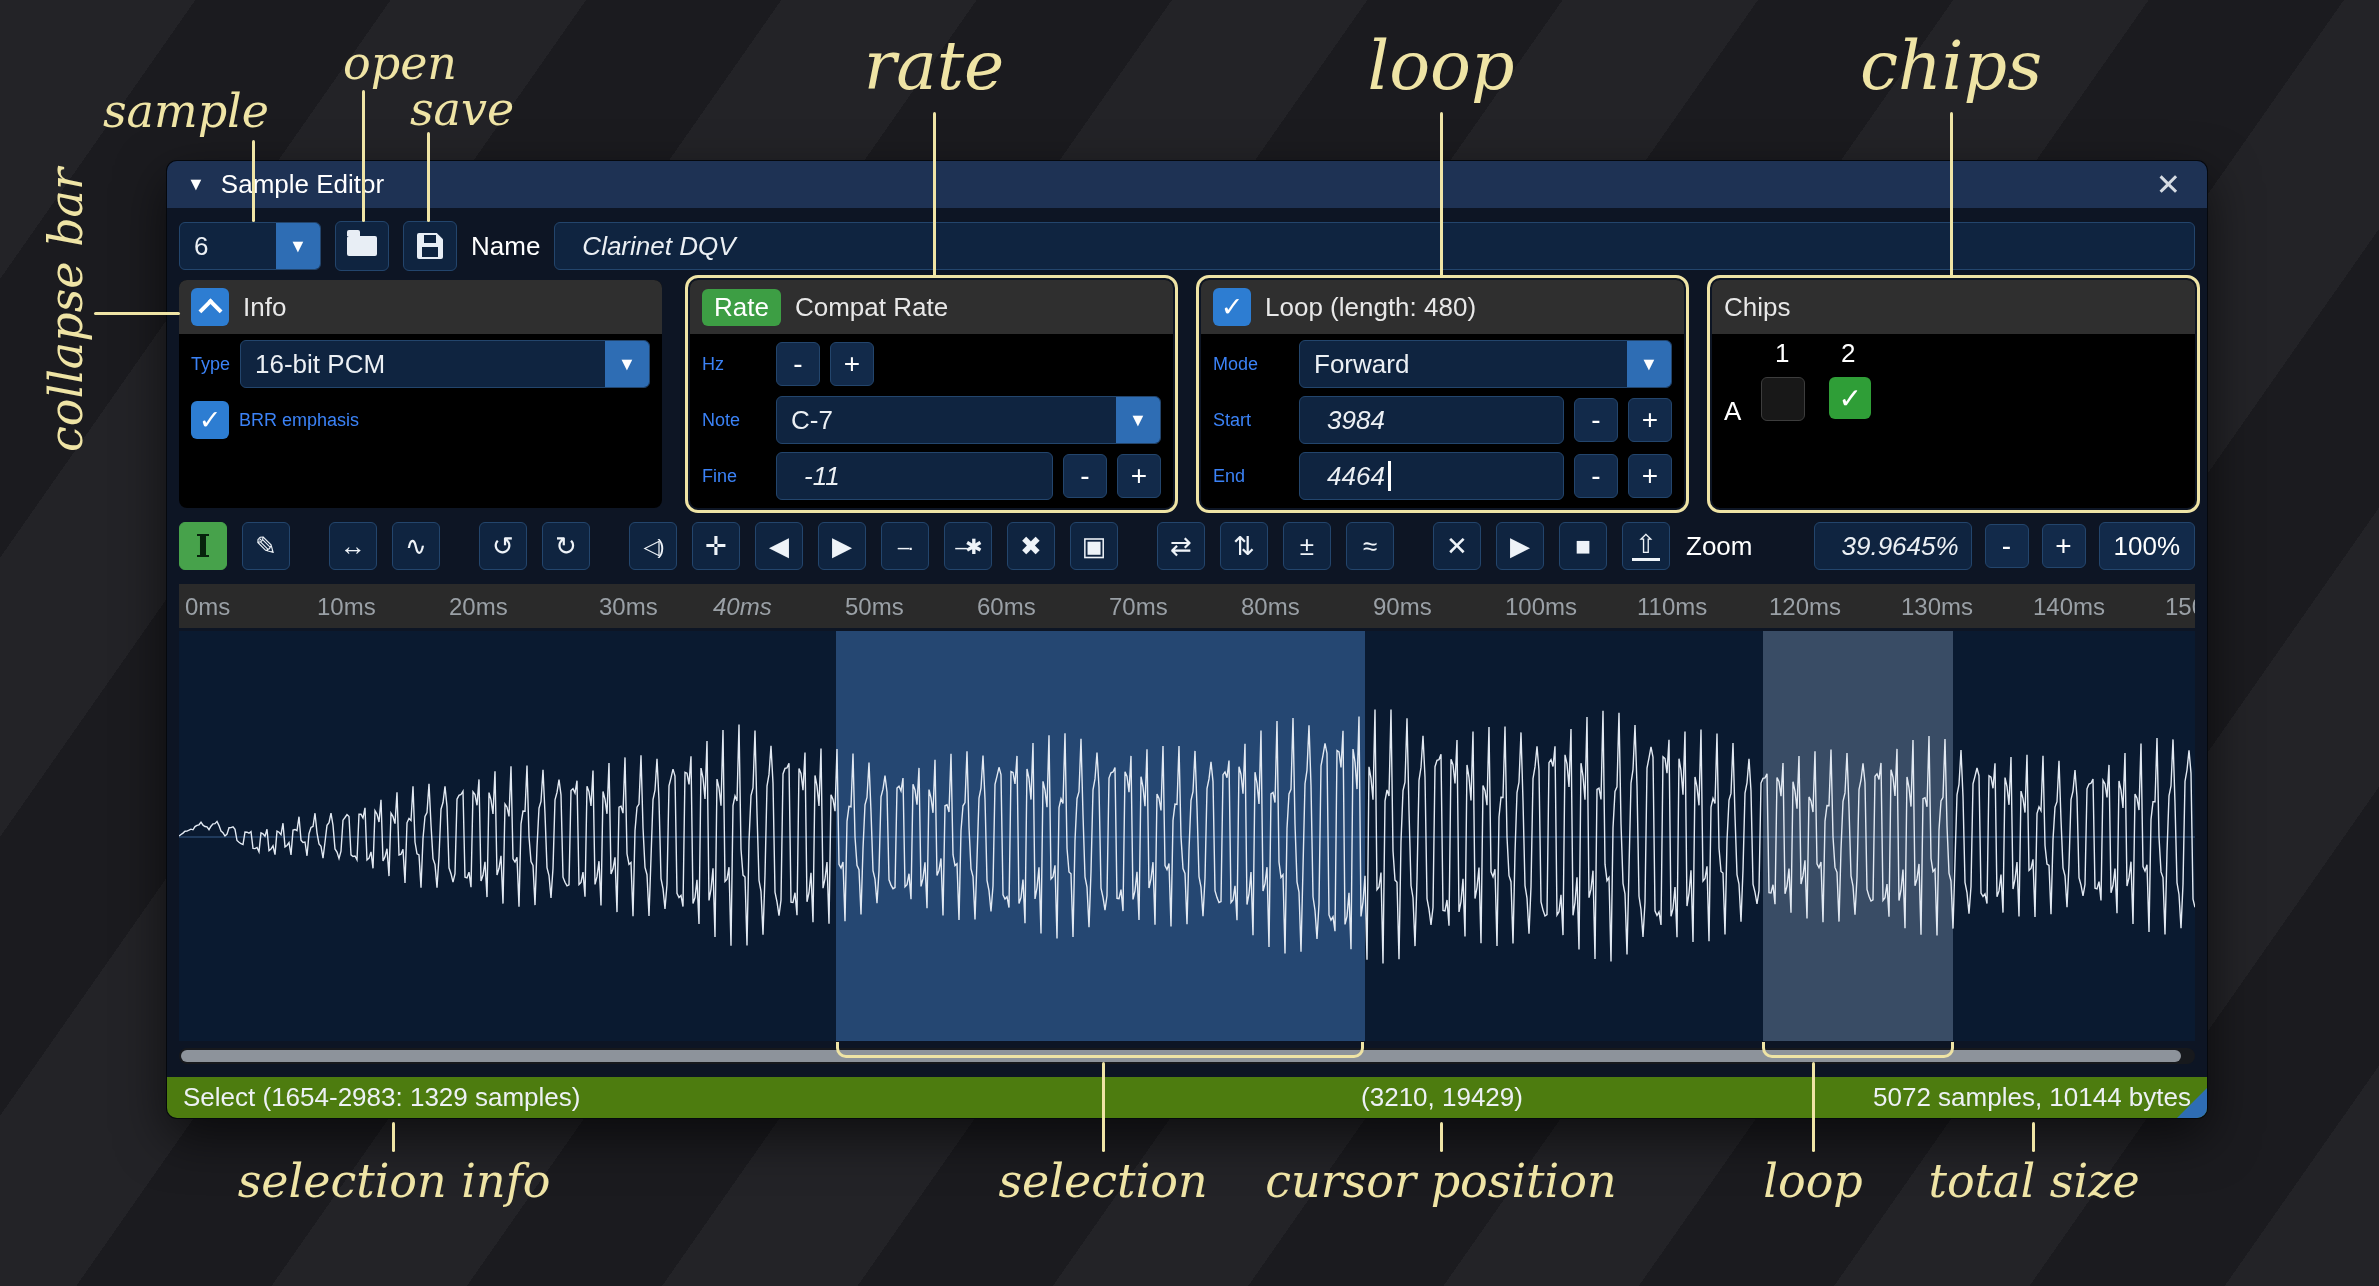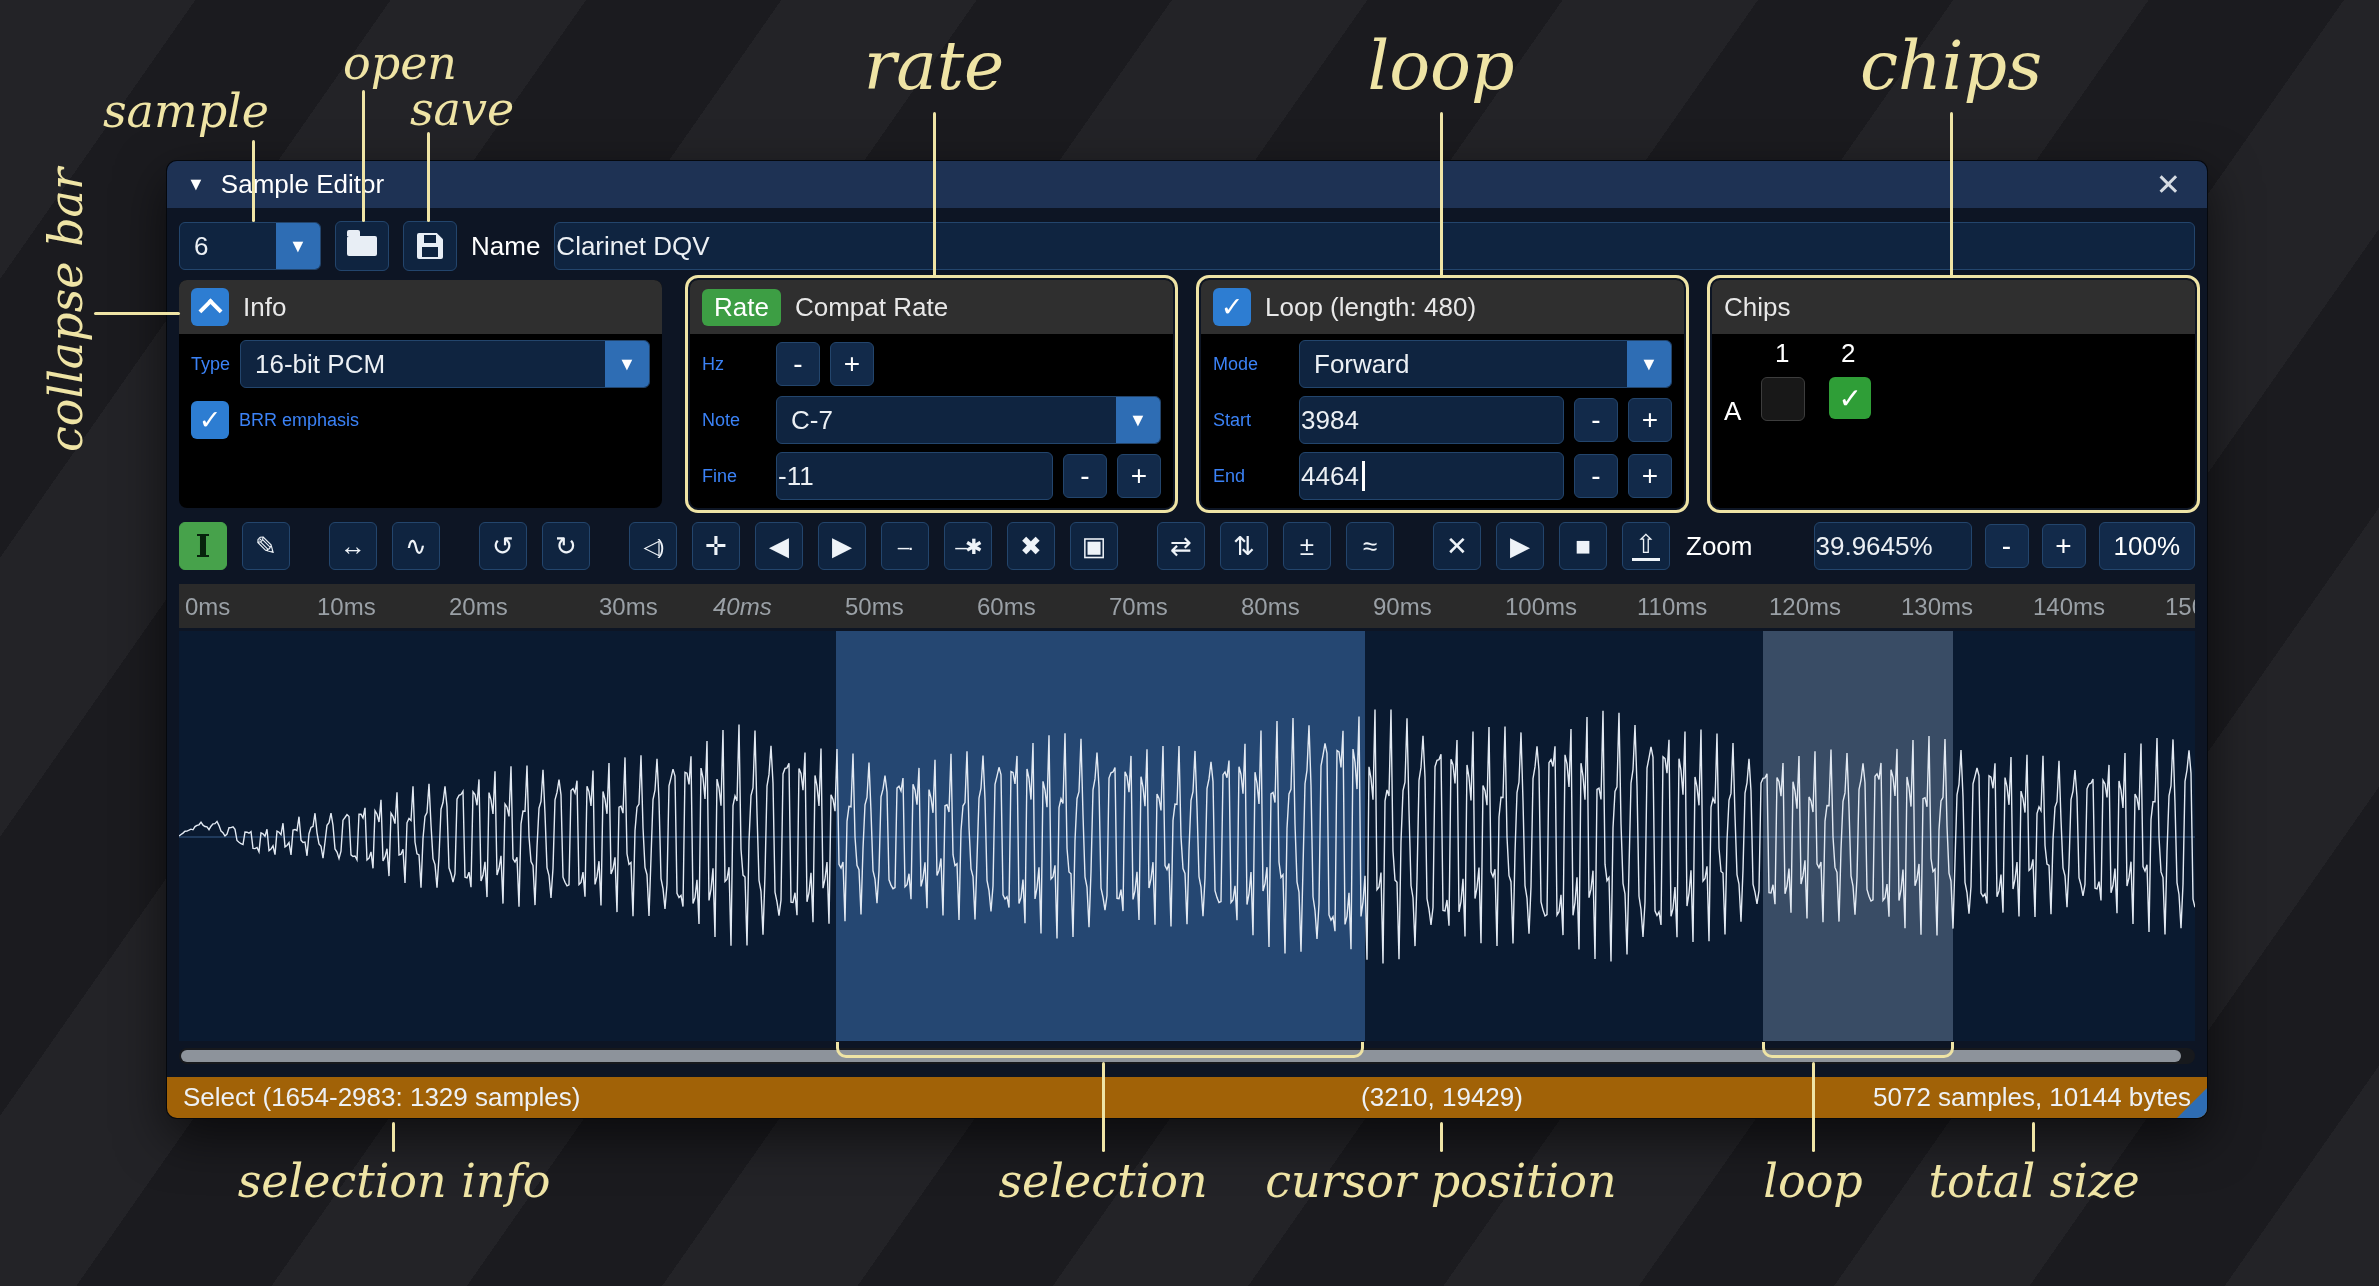--- a/index.html
+++ b/index.html
@@ -11,21 +11,21 @@
   
   .win{position:absolute;left:167px;top:161px;width:2040px;height:957px;
     background:#0d1524;border-radius:10px;box-shadow:0 0 0 1px #05080d,0 18px 50px rgba(0,0,0,.6);z-index:10;}
   .titlebar{height:47px;background:#1e3254;border-radius:10px 10px 0 0;display:flex;align-items:center;gap:16px;padding:0 20px;color:#fff;}
   .title-collapse{font-size:18px;color:#fff;}
   .title-text{font-size:26px;}
   .close-btn{margin-left:auto;font-size:30px;color:#d6dce3;line-height:1;background:none;border:none;cursor:default;font-family:inherit;}
   
   .row2{display:flex;align-items:center;gap:14px;padding:14px 12px 0 12px;height:48px;}
   .field,.dd{height:48px;background:#0f2440;border:1px solid #23456c;border-radius:6px;display:flex;align-items:center;color:#ecf0f4;font-size:26px;box-sizing:border-box;}
-  .field{padding:0 1px;}
+  .field{padding:0 27px;font-style:italic;}
   .dd{padding:0;overflow:hidden;}
   .dd .dd-val{padding:0 14px;flex:1;min-width:0;white-space:nowrap;}
   .dd-arrow{width:44px;align-self:stretch;background:#2e6db4;display:flex;align-items:center;justify-content:center;color:#fff;font-size:18px;flex:none;}
   .sample-select{width:142px;flex:none;}
   .icon-btn{width:52px;height:48px;background:#0f2440;border:1px solid #23456c;border-radius:6px;display:flex;align-items:center;justify-content:center;flex:none;cursor:default;}
   .folder{width:30px;height:20px;background:#e8eef5;border-radius:2px;position:relative;}
   .folder::before{content:"";position:absolute;top:-6px;left:0;width:13px;height:6px;background:#e8eef5;border-radius:2px 2px 0 0;}
   .floppy{width:26px;height:26px;background:#e8eef5;border-radius:2px;position:relative;clip-path:polygon(0 0,76% 0,100% 24%,100% 100%,0 100%);}
   .floppy::before{content:"";position:absolute;top:2px;left:7px;width:12px;height:8px;background:#0f2440;}
   .floppy::after{content:"";position:absolute;bottom:2px;left:5px;width:16px;height:10px;background:#0f2440;}
@@ -75,21 +75,21 @@
   .ruler span{position:absolute;top:9px;font-size:24px;color:#9aa0a6;white-space:nowrap;}
   .wave{position:relative;height:410px;margin:3px 12px 0 12px;background:#0a1a30;overflow:hidden;}
   .wave-centerline{position:absolute;left:0;right:0;top:50%;height:2px;background:#1f3a5c;}
   .overlay{position:absolute;top:0;bottom:0;}
   .overlay.sel{background:rgba(77,140,215,0.40);}
   .overlay.loop{background:rgba(160,185,215,0.32);}
   .wavesvg{position:absolute;inset:0;width:100%;height:100%;}
   .scrollbar{position:relative;height:16px;margin:7px 12px 0 12px;background:#17191d;border-radius:8px;}
   .scroll-thumb{position:absolute;left:2px;top:2px;bottom:2px;width:99.2%;background:#8d939b;border-radius:7px;cursor:default;}
   
-  .statusbar{position:absolute;left:0;right:0;bottom:0;height:41px;background:#a16207;border-radius:0 0 10px 10px;display:flex;align-items:center;padding:0 16px;font-size:26px;color:#edf1f5;box-sizing:border-box;}
+  .statusbar{position:absolute;left:0;right:0;bottom:0;height:41px;background:#4d7c0f;border-radius:0 0 10px 10px;display:flex;align-items:center;padding:0 16px;font-size:26px;color:#edf1f5;box-sizing:border-box;}
   .status-center{position:absolute;left:62.5%;transform:translateX(-50%);}
   .status-right{margin-left:auto;}
   .resize-corner{position:absolute;right:0;bottom:0;width:30px;height:30px;background:#2e6db4;clip-path:polygon(100% 0,100% 100%,0 100%);border-bottom-right-radius:10px;z-index:5;}
   
   .ann{position:absolute;font-family:"DejaVu Serif",serif;font-style:italic;color:#efe4a5;z-index:60;pointer-events:none;white-space:nowrap;transform:translateX(-50%);}
   .ann.big{font-size:68px;}
   .ann.med{font-size:46px;}
   .ann.rot{transform:translate(-50%,-50%) rotate(-90deg);}
   .vline{position:absolute;width:3px;background:#efe4a5;border-radius:2px;z-index:55;pointer-events:none;}
   .hline{position:absolute;height:3px;background:#efe4a5;border-radius:2px;z-index:55;pointer-events:none;}

